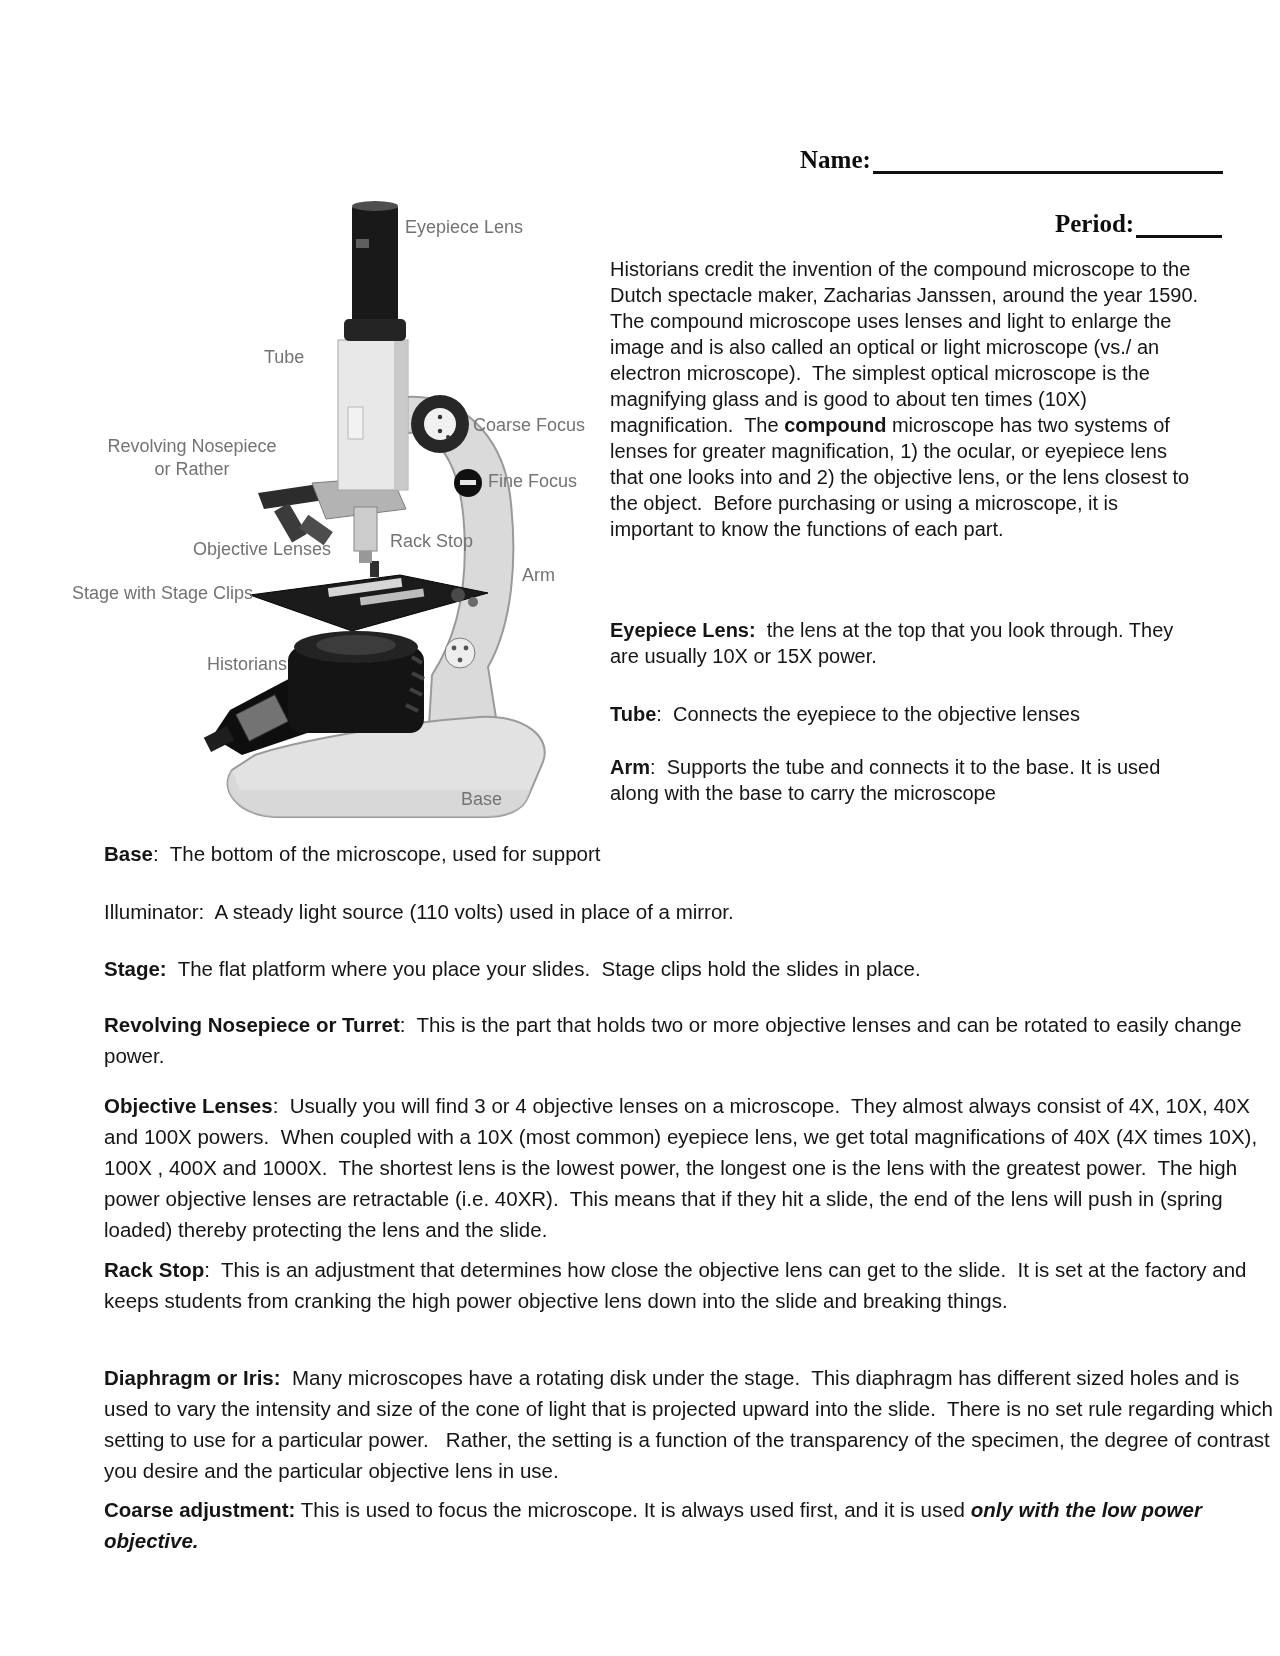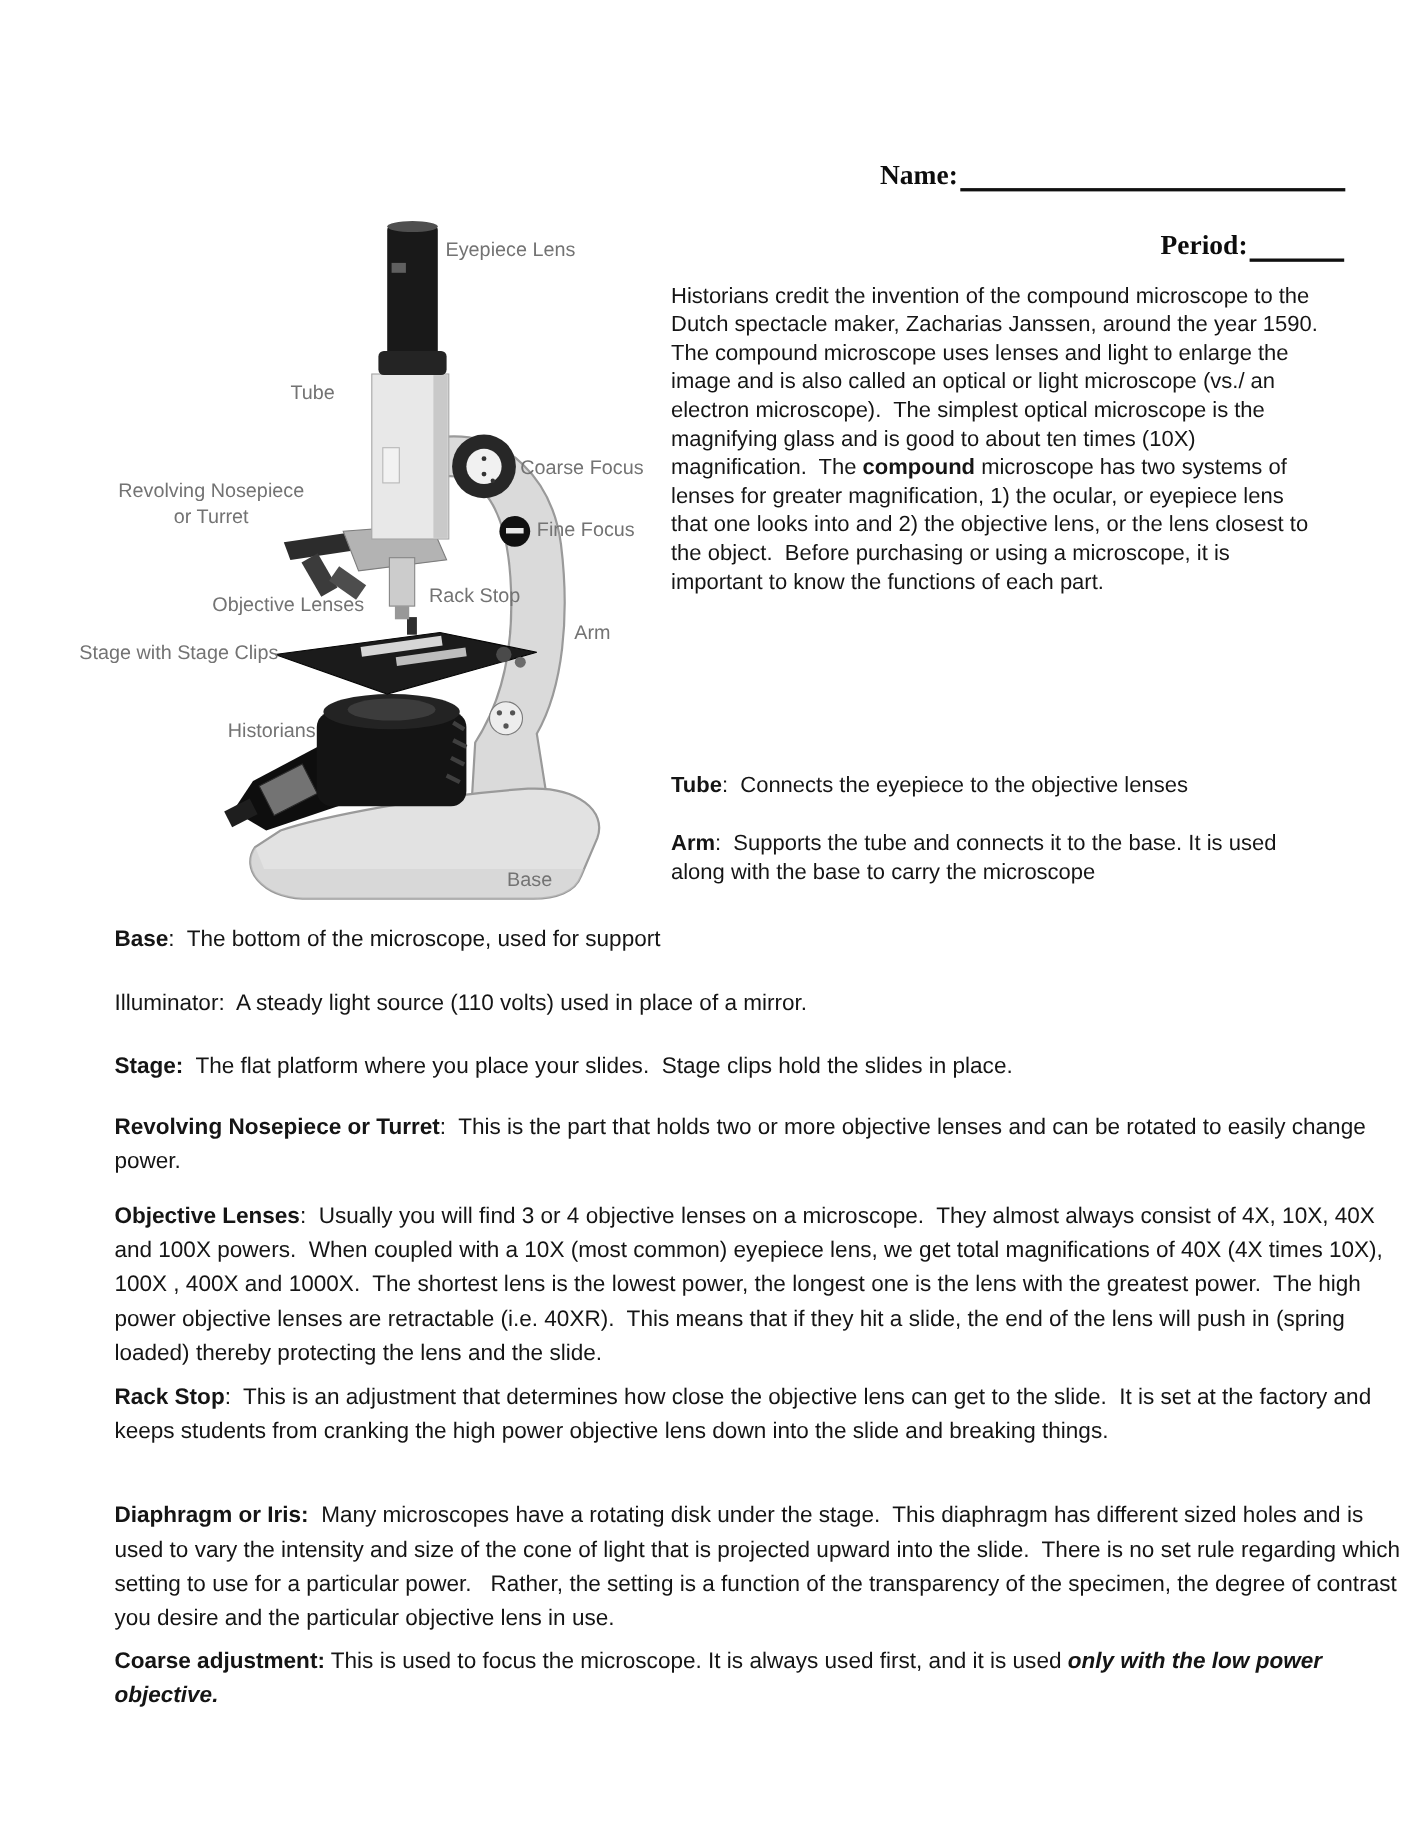--- a/index.html
+++ b/index.html
@@ -95,31 +95,32 @@
 
       <circle cx="400" cy="458" r="15" fill="#ededed" stroke="#7a7a7a"></circle>
       <circle cx="394" cy="453" r="2.4" fill="#555555"></circle>
       <circle cx="406" cy="453" r="2.4" fill="#555555"></circle>
       <circle cx="400" cy="465" r="2.4" fill="#555555"></circle>
     </svg>
 
     <div class="fig-label" style="left:345px;top:22px;">Eyepiece Lens</div>
     <div class="fig-label" style="left:204px;top:152px;">Tube</div>
     <div class="fig-label" style="left:413px;top:220px;">Coarse Focus</div>
-    <div class="fig-label center" style="left:34px;top:240px;width:196px;"><span>Revolving Nosepiece</span><br><span>or Turret</span></div>
+    <div class="fig-label center" style="left:34px;top:240px;width:196px;"><span>Revolving Nosepiece</span><br><span>or Rather</span></div>
     <div class="fig-label" style="left:428px;top:276px;">Fine Focus</div>
     <div class="fig-label" style="left:133px;top:344px;">Objective Lenses</div>
     <div class="fig-label" style="left:330px;top:336px;">Rack Stop</div>
     <div class="fig-label" style="left:462px;top:370px;">Arm</div>
     <div class="fig-label" style="left:12px;top:388px;">Stage with Stage Clips</div>
     <div class="fig-label" style="left:147px;top:459px;">Historians</div>
     <div class="fig-label" style="left:401px;top:594px;">Base</div>
   </div>
 
   <div class="para rc" style="top:256px;"><span>Historians credit the invention of the compound microscope to the Dutch spectacle maker, Zacharias Janssen, around the year 1590.   The compound microscope uses lenses and light to enlarge the image and is also called an optical or light microscope (vs./ an electron microscope).  The simplest optical microscope is the magnifying glass and is good to about ten times (10X) magnification.  The </span><span style="font-weight: 700;">compound</span><span> microscope has two systems of lenses for greater magnification, 1) the ocular, or eyepiece lens that one looks into and 2) the objective lens, or the lens closest to the object.  Before purchasing or using a microscope, it is important to know the functions of each part.</span></div>
+  <div class="para rc" style="top:617px;"><span style="font-weight: 700;">Eyepiece Lens:</span><span>  the lens at the top that you look through. They are usually 10X or 15X power.</span></div>
   <div class="para rc" style="top:701px;"><span style="font-weight: 700;">Tube</span><span>:  Connects the eyepiece to the objective lenses</span></div>
   <div class="para rc" style="top:754px;"><span style="font-weight: 700;">Arm</span><span>:  Supports the tube and connects it to the base. It is used along with the base to carry the microscope</span></div>
 
   <div class="para fw" style="top:838px;"><span style="font-weight: 700;">Base</span><span>:  The bottom of the microscope, used for support</span></div>
   <div class="para fw" style="top:896px;"><span style="font-weight: 400;">Illuminator:</span><span>  A steady light source (110 volts) used in place of a mirror.</span></div>
   <div class="para fw" style="top:953px;"><span style="font-weight: 700;">Stage:</span><span>  The flat platform where you place your slides.  Stage clips hold the slides in place.</span></div>
   <div class="para fw" style="top:1009px;"><span style="font-weight: 700;">Revolving Nosepiece or Turret</span><span>:  This is the part that holds two or more objective lenses and can be rotated to easily change power.</span></div>
   <div class="para fw" style="top:1090px;"><span style="font-weight: 700;">Objective Lenses</span><span>:  Usually you will find 3 or 4 objective lenses on a microscope.  They almost always consist of 4X, 10X, 40X and 100X powers.  When coupled with a 10X (most common) eyepiece lens, we get total magnifications of 40X (4X times 10X), 100X , 400X and 1000X.  The shortest lens is the lowest power, the longest one is the lens with the greatest power.  The high power objective lenses are retractable (i.e. 40XR).  This means that if they hit a slide, the end of the lens will push in (spring loaded) thereby protecting the lens and the slide.</span></div>
   <div class="para fw" style="top:1254px;"><span style="font-weight: 700;">Rack Stop</span><span>:  This is an adjustment that determines how close the objective lens can get to the slide.  It is set at the factory and keeps students from cranking the high power objective lens down into the slide and breaking things.</span></div>
   <div class="para fw" style="top:1362px;"><span style="font-weight: 700;">Diaphragm or Iris:</span><span>  Many microscopes have a rotating disk under the stage.  This diaphragm has different sized holes and is used to vary the intensity and size of the cone of light that is projected upward into the slide.  There is no set rule regarding which setting to use for a particular power.   Rather, the setting is a function of the transparency of the specimen, the degree of contrast you desire and the particular objective lens in use.</span></div>

